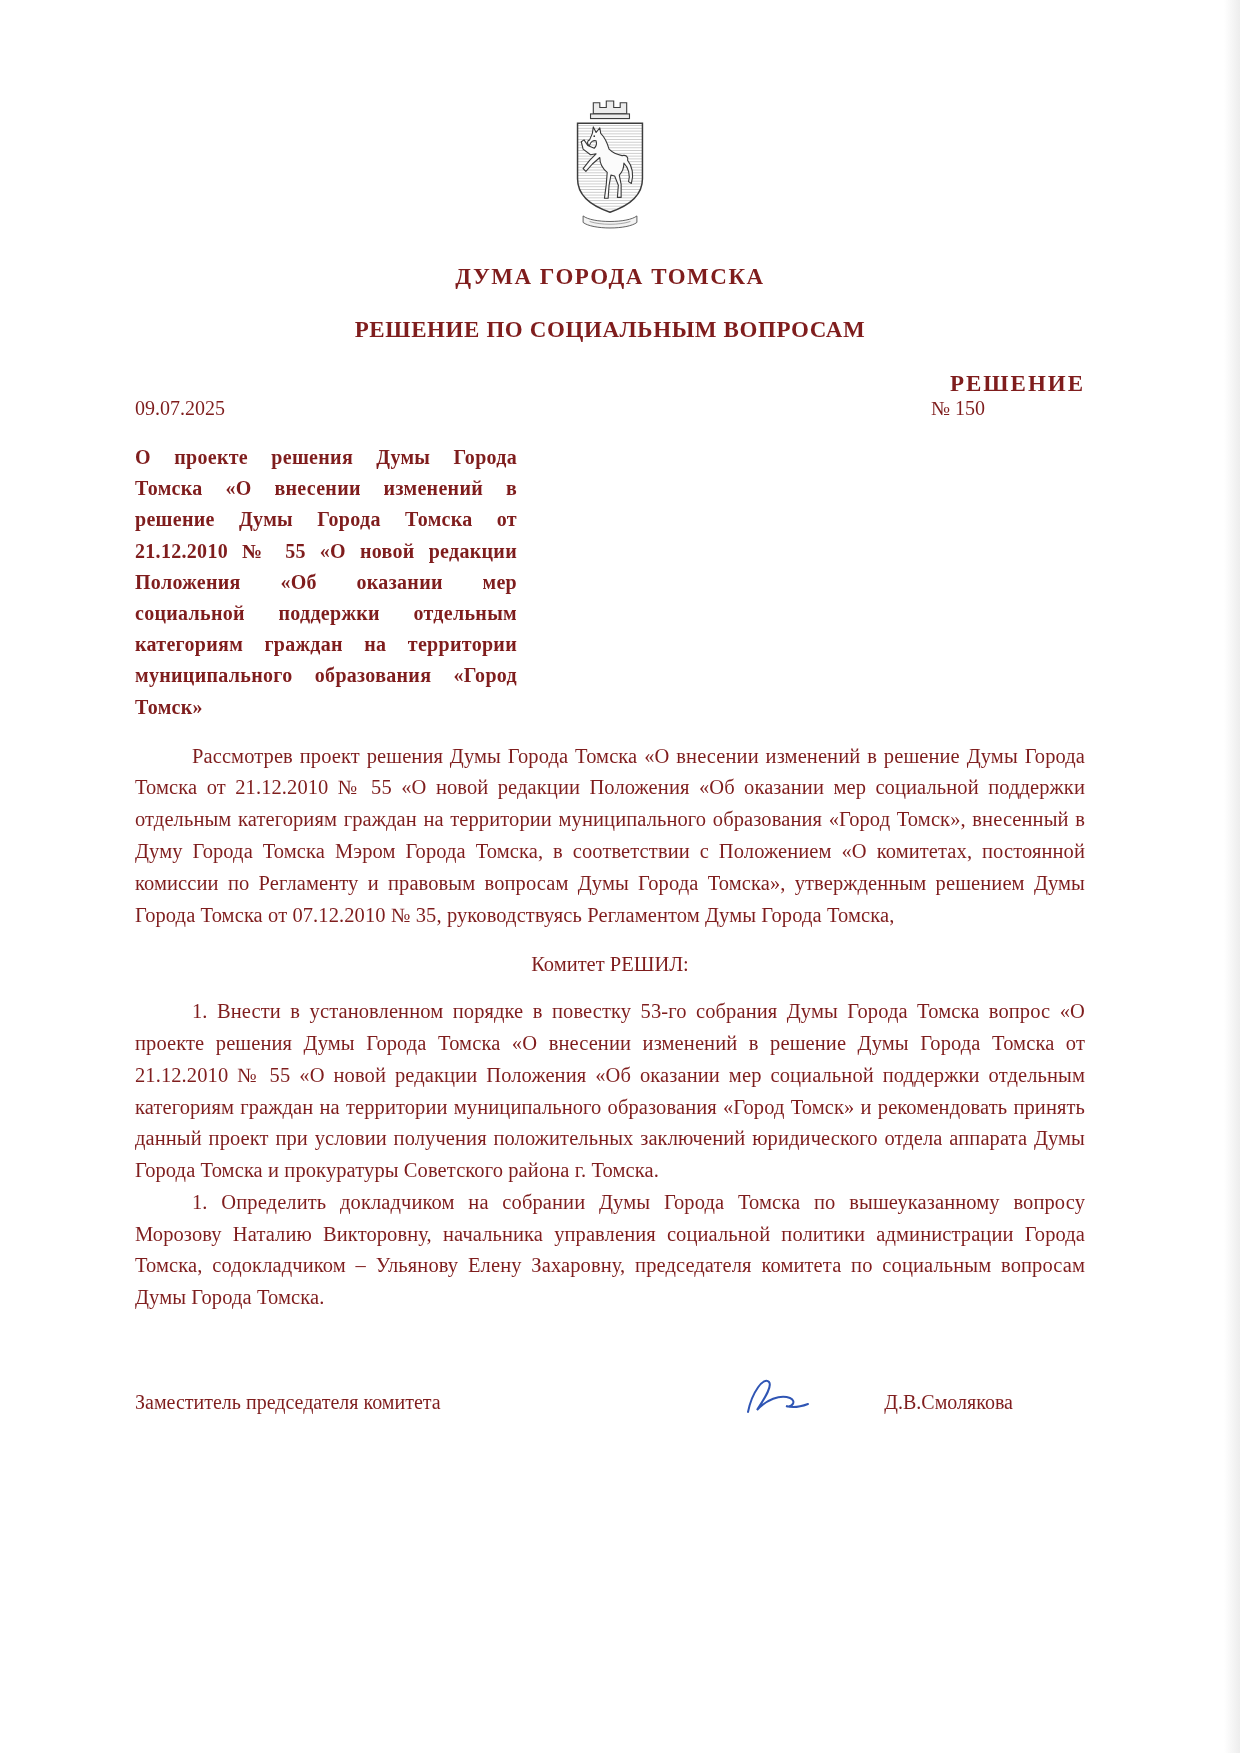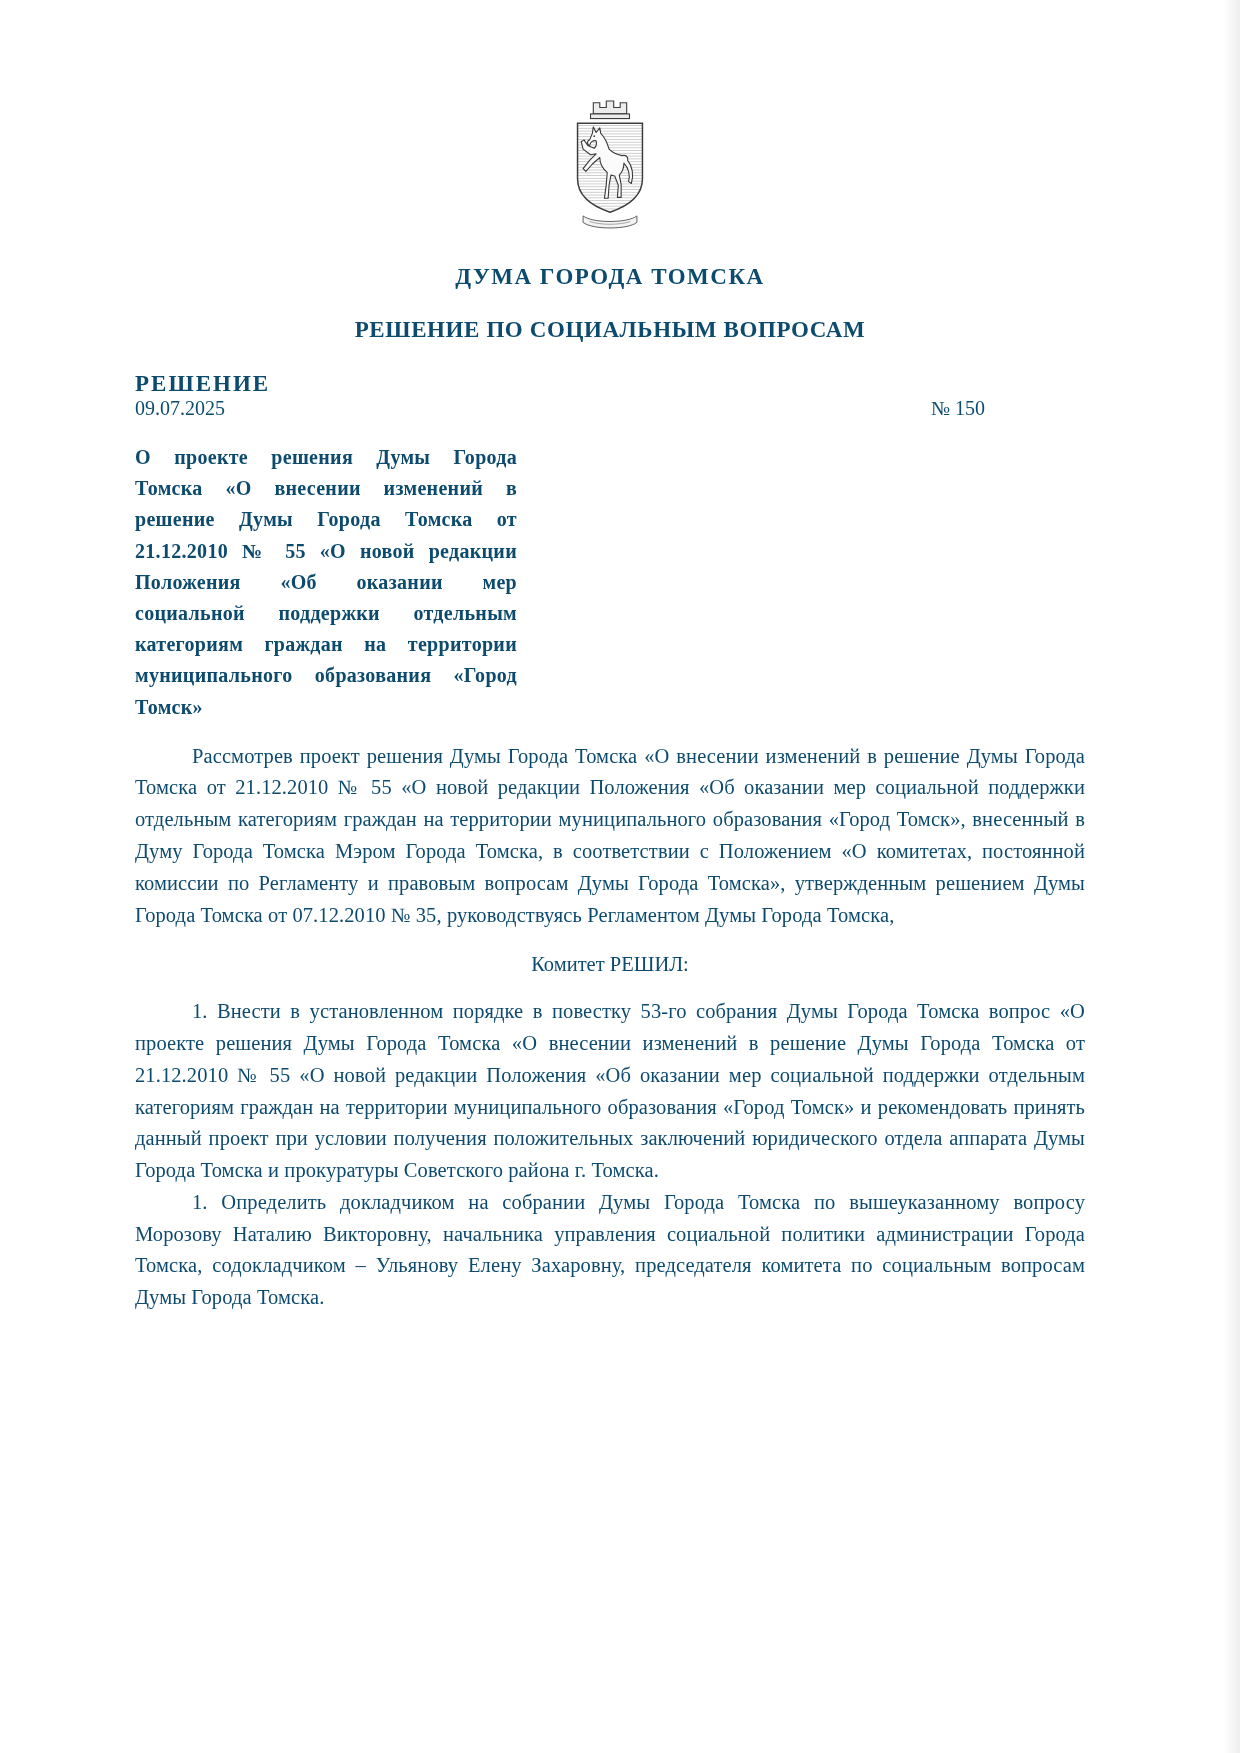--- a/index.html
+++ b/index.html
@@ -5,21 +5,21 @@
   * { margin: 0; padding: 0; box-sizing: border-box; }
   html, body { background: #ffffff; }
   body { font-family: "Liberation Serif", "DejaVu Serif", serif; }
 
   .page {
     position: relative;
     width: 1240px;
     height: 1753px;
     margin: 0 auto;
     background: #ffffff;
-    color: #0c4a6e;
+    color: #7f1d1d;
     padding: 88px 155px 40px 135px;
     overflow: hidden;
   }
 
   .scan-edge {
     position: absolute;
     top: 0; right: 0;
     width: 16px; height: 100%;
     background: linear-gradient(to right, rgba(255,255,255,0), #ededed);
     pointer-events: none;
@@ -38,21 +38,21 @@
     margin-top: 14px;
   }
   .committee-name {
     text-align: center;
     font-size: 23px;
     font-weight: bold;
     letter-spacing: 0.6px;
     margin-top: 27px;
   }
   .doc-type {
-    text-align: left;
+    text-align: right;
     font-size: 23px;
     font-weight: bold;
     letter-spacing: 2px;
     margin-top: 28px;
   }
 
   .meta-row {
     display: flex;
     justify-content: space-between;
     align-items: center;
@@ -148,14 +148,24 @@
   <div class="subject">О проекте решения Думы Города Томска «О внесении изменений в решение Думы Города Томска от 21.12.2010 № 55 «О новой редакции Положения «Об оказании мер социальной поддержки отдельным категориям граждан на территории муниципального образования «Город Томск»</div>
 
   <p class="para preamble">Рассмотрев проект решения Думы Города Томска «О внесении изменений в решение Думы Города Томска от 21.12.2010 № 55 «О новой редакции Положения «Об оказании мер социальной поддержки отдельным категориям граждан на территории муниципального образования «Город Томск», внесенный в Думу Города Томска Мэром Города Томска, в соответствии с Положением «О комитетах, постоянной комиссии по Регламенту и правовым вопросам Думы Города Томска», утвержденным решением Думы Города Томска от 07.12.2010 № 35, руководствуясь Регламентом Думы Города Томска,</p>
 
   <p class="resolved">Комитет РЕШИЛ:</p>
 
   <p class="para">1. Внести в установленном порядке в повестку 53-го собрания Думы Города Томска вопрос «О проекте решения Думы Города Томска «О внесении изменений в решение Думы Города Томска от 21.12.2010 № 55 «О новой редакции Положения «Об оказании мер социальной поддержки отдельным категориям граждан на территории муниципального образования «Город Томск» и рекомендовать принять данный проект при условии получения положительных заключений юридического отдела аппарата Думы Города Томска и прокуратуры Советского района г. Томска.</p>
 
   <p class="para">1. Определить докладчиком на собрании Думы Города Томска по вышеуказанному вопросу Морозову Наталию Викторовну, начальника управления социальной политики администрации Города Томска, содокладчиком – Ульянову Елену Захаровну, председателя комитета по социальным вопросам Думы Города Томска.</p>
 
+  <div class="sign-row">
+    <span class="sign-pos">Заместитель председателя комитета</span>
+    <span class="sig-wrap">
+      <svg width="72" height="48" viewBox="0 0 72 48" xmlns="http://www.w3.org/2000/svg" aria-hidden="true">
+        <path d="M6,40 C10,20 22,4 27,10 C31,15 20,30 15,38
+                 C24,28 38,22 48,26 C55,29 50,36 44,34 C50,36 58,35 66,32" fill="none" stroke="#2f55b4" stroke-width="2" stroke-linecap="round"></path>
+      </svg>
+    </span>
+    <span class="sign-name">Д.В.Смолякова</span>
+  </div>
 
 </div>
 
 </body></html>

